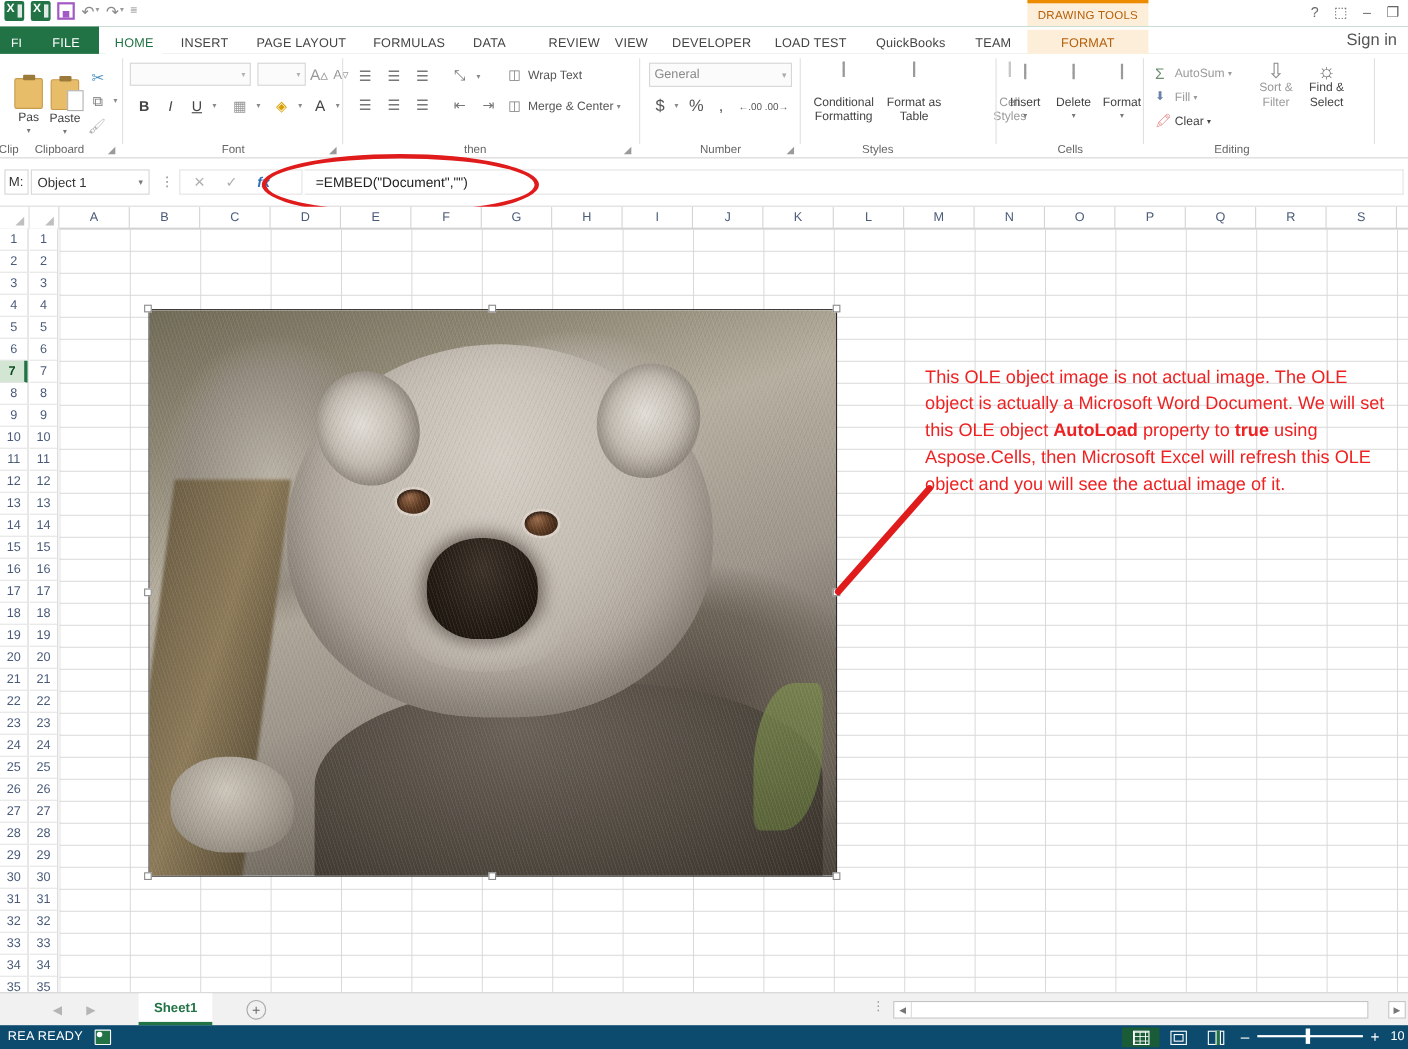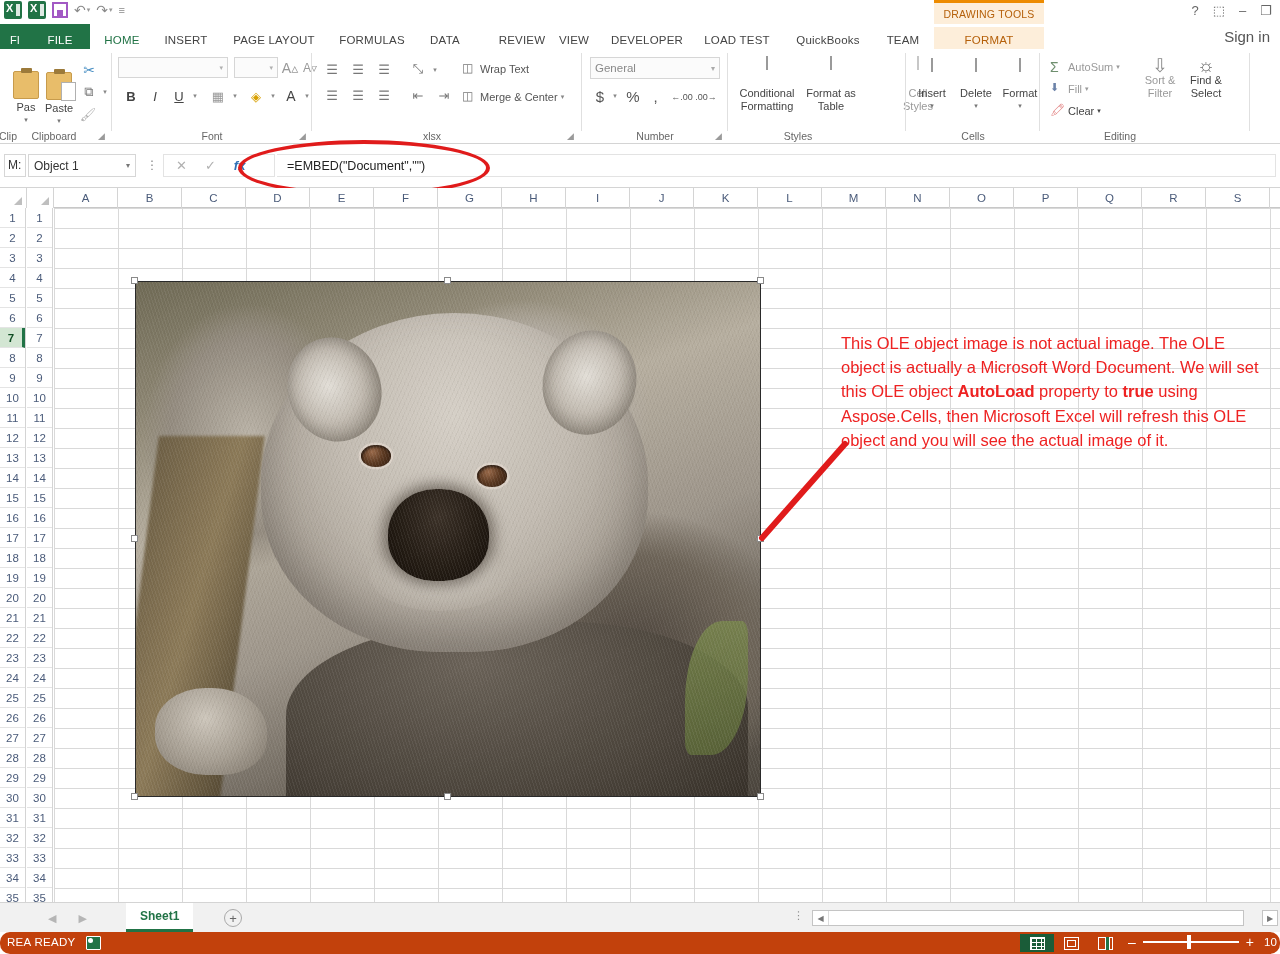--- a/index.html
+++ b/index.html
@@ -360,21 +360,21 @@
   }
   .hs-right {
     position: absolute; top: 910px; left: 1262px; width: 16px; height: 16px;
     border: 1px solid #c4c4c4; background: #ffffff;
     display: flex; align-items: center; justify-content: center; color: #777; font-size: 8px;
   }
 
   
   .statusbar {
     position: absolute; top: 932px; left: 0; width: 1280px; height: 22px;
-    background: #c2410c; color: #ffffff; border-radius: 10px;
+    background: #0c4a6e; color: #ffffff;
   }
   .st-ready {
     position: absolute; top: 4px; left: 7px; font-size: 11.5px; letter-spacing: .3px;
   }
   .st-rec {
     position: absolute; top: 4px; left: 86px; width: 15px; height: 14px;
     border: 1px solid #ffffff; background: #217346; border-radius: 1px;
   }
   .st-rec::after {
     content: ""; position: absolute; left: 1px; top: 1px; width: 5px; height: 5px;
@@ -523,21 +523,21 @@
       <div class="fbtn" style="left:122px; top:36px; width:20px; height:20px; color:#777;">⇥</div>
       <div class="smallrow" style="left:150px; top:12px;">
         <span class="sicon" style="color:#7a7a7a; font-size:12px;">◫</span>
         <span>Wrap Text</span>
       </div>
       <div class="smallrow" style="left:150px; top:40px;">
         <span class="sicon" style="color:#7a7a7a; font-size:12px;">◫</span>
         <span>Merge &amp; Center</span>
         <span style="font-size:7px; color:#888;">▾</span>
       </div>
-      <div class="grp-label" style="left:60px; width:120px;">xlsx</div>
+      <div class="grp-label" style="left:60px; width:120px;">then</div>
       <div class="dlg" style="right:8px;">◢</div>
       <div class="grp-sep" style="right:0;"></div>
     </div>
 
     <div class="grp" style="left:582px; width:146px;">
       <div class="numbox" style="left:8px; top:8px; width:130px; height:22px;">
         <span>General</span>
         <span style="font-size:8px; color:#aaa;">▾</span>
       </div>
       <div class="fbtn" style="left:10px; top:36px; width:16px; height:22px; color:#555; font-size:15px;">$</div>

